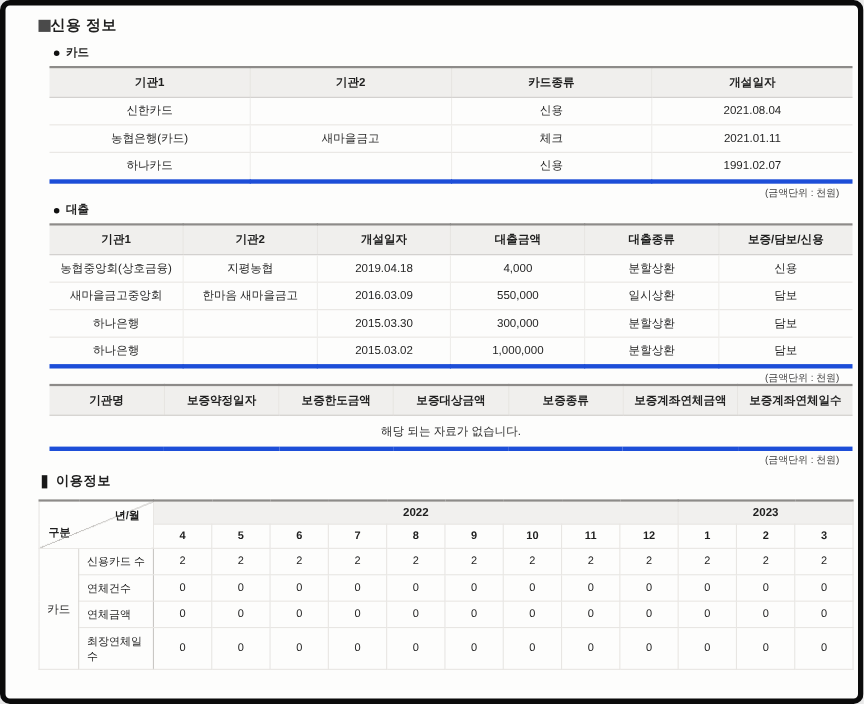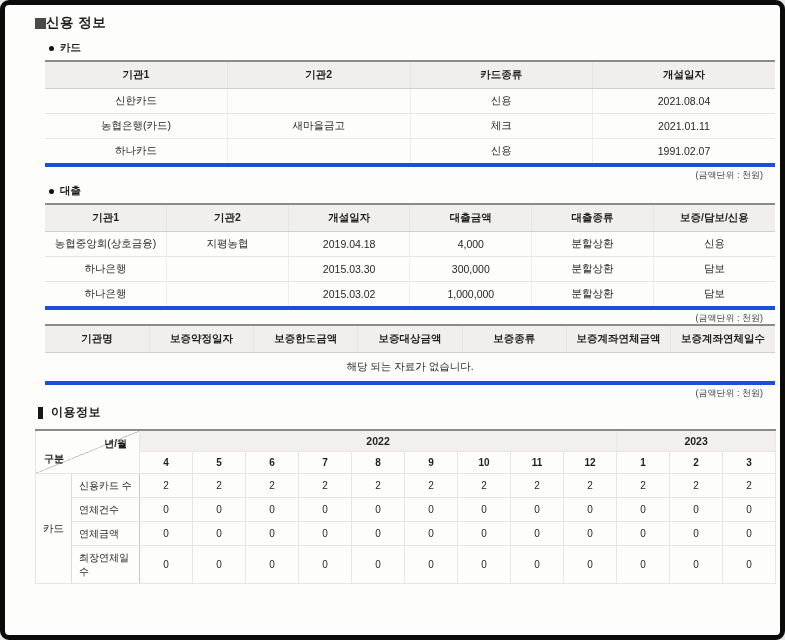--- a/index.html
+++ b/index.html
@@ -118,20 +118,28 @@
           </tr>
         </thead>
       <tbody>
           <tr>
             <td>농협중앙회(상호금융)</td>
             <td>지평농협</td>
             <td>2019.04.18</td>
             <td>4,000</td>
             <td>분할상환</td>
             <td>신용</td>
+          </tr>
+          <tr>
+            <td>새마을금고중앙회</td>
+            <td>한마음 새마을금고</td>
+            <td>2016.03.09</td>
+            <td>550,000</td>
+            <td>일시상환</td>
+            <td>담보</td>
           </tr>
           <tr>
             <td>하나은행</td>
             <td></td>
             <td>2015.03.30</td>
             <td>300,000</td>
             <td>분할상환</td>
             <td>담보</td>
           </tr>
           <tr>

